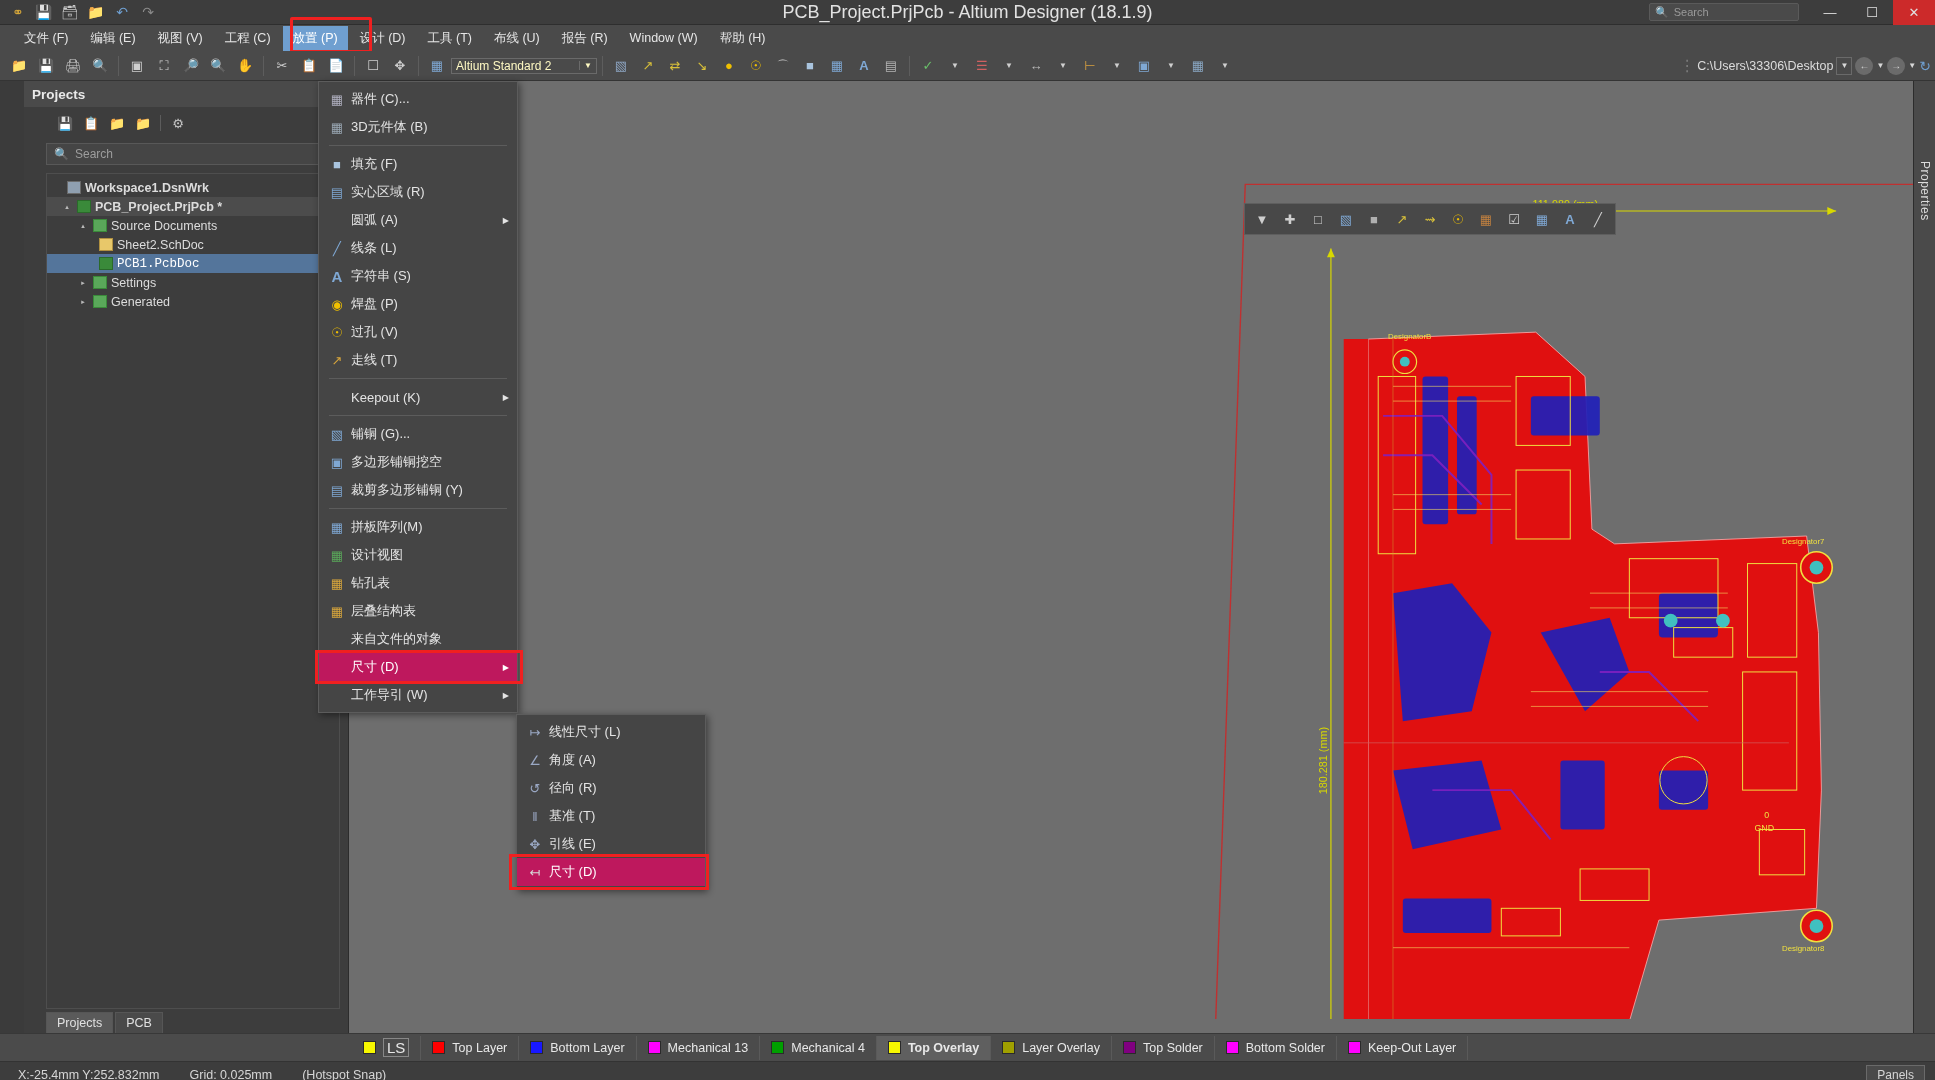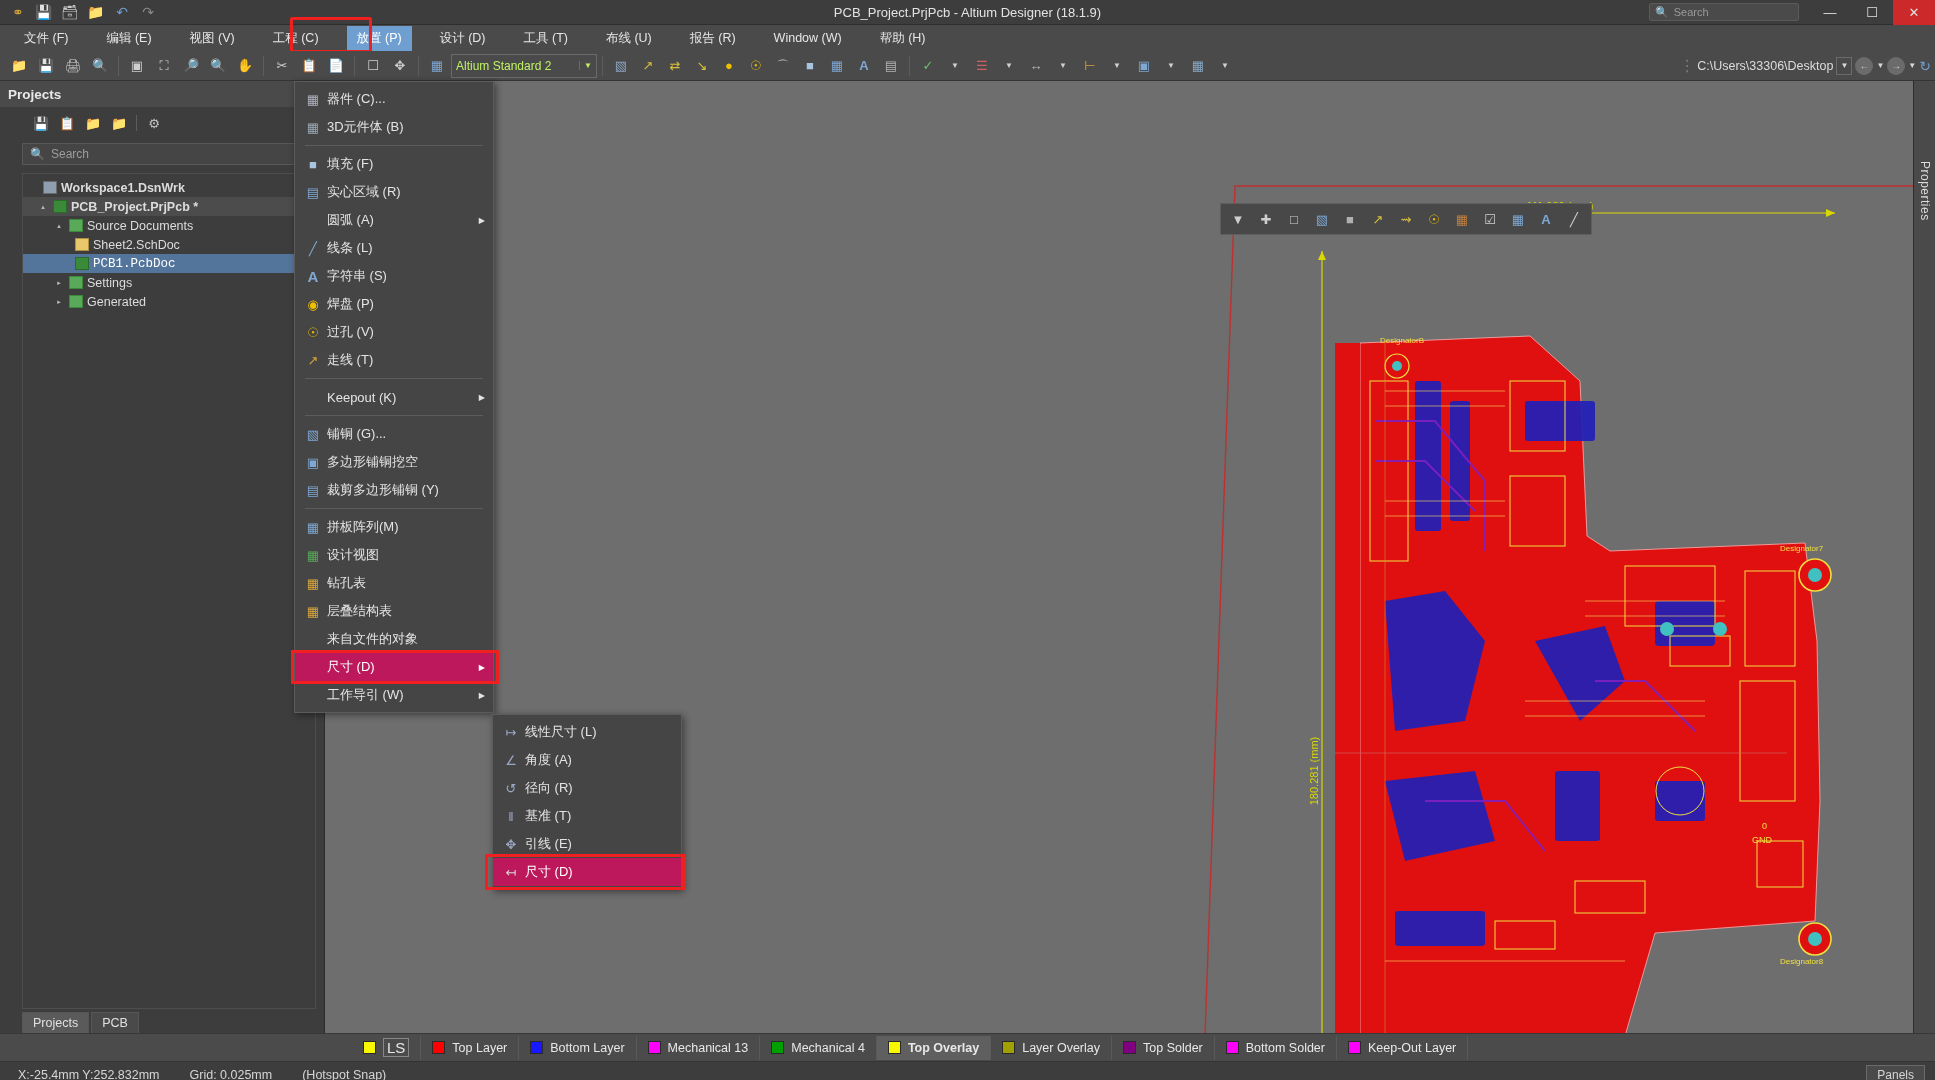--- a/index.html
+++ b/index.html
@@ -6,57 +6,57 @@
   html,body { width:1935px; height:1080px; overflow:hidden;
     font-family:"Liberation Sans","DejaVu Sans",sans-serif;
     background:#3b3b3b; color:#d8d8d8; -webkit-font-smoothing:antialiased; }
 
   
   .titlebar { height:25px; background:#3d3d3d; display:flex; align-items:center;
     position:relative; border-bottom:1px solid #2e2e2e; }
   .tb-left { display:flex; align-items:center; gap:2px; padding-left:6px; }
   .tb-ico { width:24px; height:21px; display:flex; align-items:center; justify-content:center;
     font-size:14px; color:#c9c9c9; }
-  .tb-title { position:absolute; left:0; right:0; text-align:center; font-size:13px;
+  .tb-title { position:absolute; left:0; right:0; text-align:center; font-size:18px;
     color:#e2e2e2; pointer-events:none; }
   .tb-right { margin-left:auto; display:flex; align-items:center; height:100%; }
   .tb-search { width:150px; height:18px; background:#4a4a4a; border:1px solid #5a5a5a;
     border-radius:2px; display:flex; align-items:center; padding:0 5px; gap:5px;
     font-size:11px; color:#9a9a9a; margin-right:10px; }
   .wbtn { width:42px; height:25px; display:flex; align-items:center; justify-content:center;
     font-size:13px; color:#e0e0e0; }
   .wbtn.close { background:#cc2a2a; }
 
   
   .menubar { height:26px; background:#4a4a4a; display:flex; align-items:center;
-    padding-left:14px; gap:18px; position:relative; }
+    padding-left:14px; gap:2px; position:relative; }
   .mitem { font-size:12.5px; padding:4px 10px; color:#e6e6e6; white-space:nowrap; }
   .mitem.active { background:#6f9fd0; color:#fff; }
   .menu-hl { position:absolute; border:3px solid #f02020; border-radius:2px;
     left:290px; top:-8px; width:82px; height:36px; pointer-events:none; }
 
   
   .toolbar { height:30px; background:#4a4a4a; display:flex; align-items:center;
     padding-left:6px; gap:1px; border-bottom:1px solid #343434; position:relative; }
   .tbtn { width:26px; height:24px; display:flex; align-items:center; justify-content:center;
     font-size:13px; color:#cfcfcf; }
   .tsep { width:1px; height:20px; background:#5d5d5d; margin:0 4px; }
-  .combo { height:24px; background:#4a4a4a; border:1px solid #6a6a6a; display:flex;
-    align-items:center; font-size:12px; padding:0 4px; color:#bef264; }
+  .combo { height:16px; background:#4a4a4a; border:1px solid #6a6a6a; display:flex;
+    align-items:center; font-size:12px; padding:0 4px; color:#fef9c3; }
   .combo .cap { width:120px; overflow:hidden; white-space:nowrap; }
   .combo .arr { border-left:1px solid #6a6a6a; padding-left:4px; margin-left:3px; font-size:8px; }
   .path-box { margin-left:auto; display:flex; align-items:center; gap:3px; padding-right:4px; }
   .path-txt { font-size:12.5px; color:#dcdcdc; }
   .path-arr { width:16px; height:18px; border:1px solid #6a6a6a; display:flex;
     align-items:center; justify-content:center; font-size:8px; }
   .navb { width:18px; height:18px; border-radius:9px; background:#6b6b6b; display:flex;
     align-items:center; justify-content:center; font-size:10px; color:#d5d5d5; }
 
   
-  .body { display:flex; height:952px; background:#3b3b3b; position:relative; }
+  .body { display:flex; height:952px; background:#3b3b3b; position:relative;margin-left:24px; }
 
   
   .panel { width:325px; background:#3d3d3d; border-right:1px solid #2c2c2c;
     display:flex; flex-direction:column; }
   .panel-hdr { height:26px; background:#4a4a4a; display:flex; align-items:center;
     padding:0 8px; font-size:13.5px; font-weight:bold; color:#e9e9e9; }
   .panel-hdr .chev { margin-left:auto; font-size:9px; }
   .panel-tools { height:32px; display:flex; align-items:center; gap:8px; padding-left:32px; }
   .ptool { width:18px; height:18px; display:flex; align-items:center; justify-content:center;
     font-size:13px; color:#c4c4c4; }

